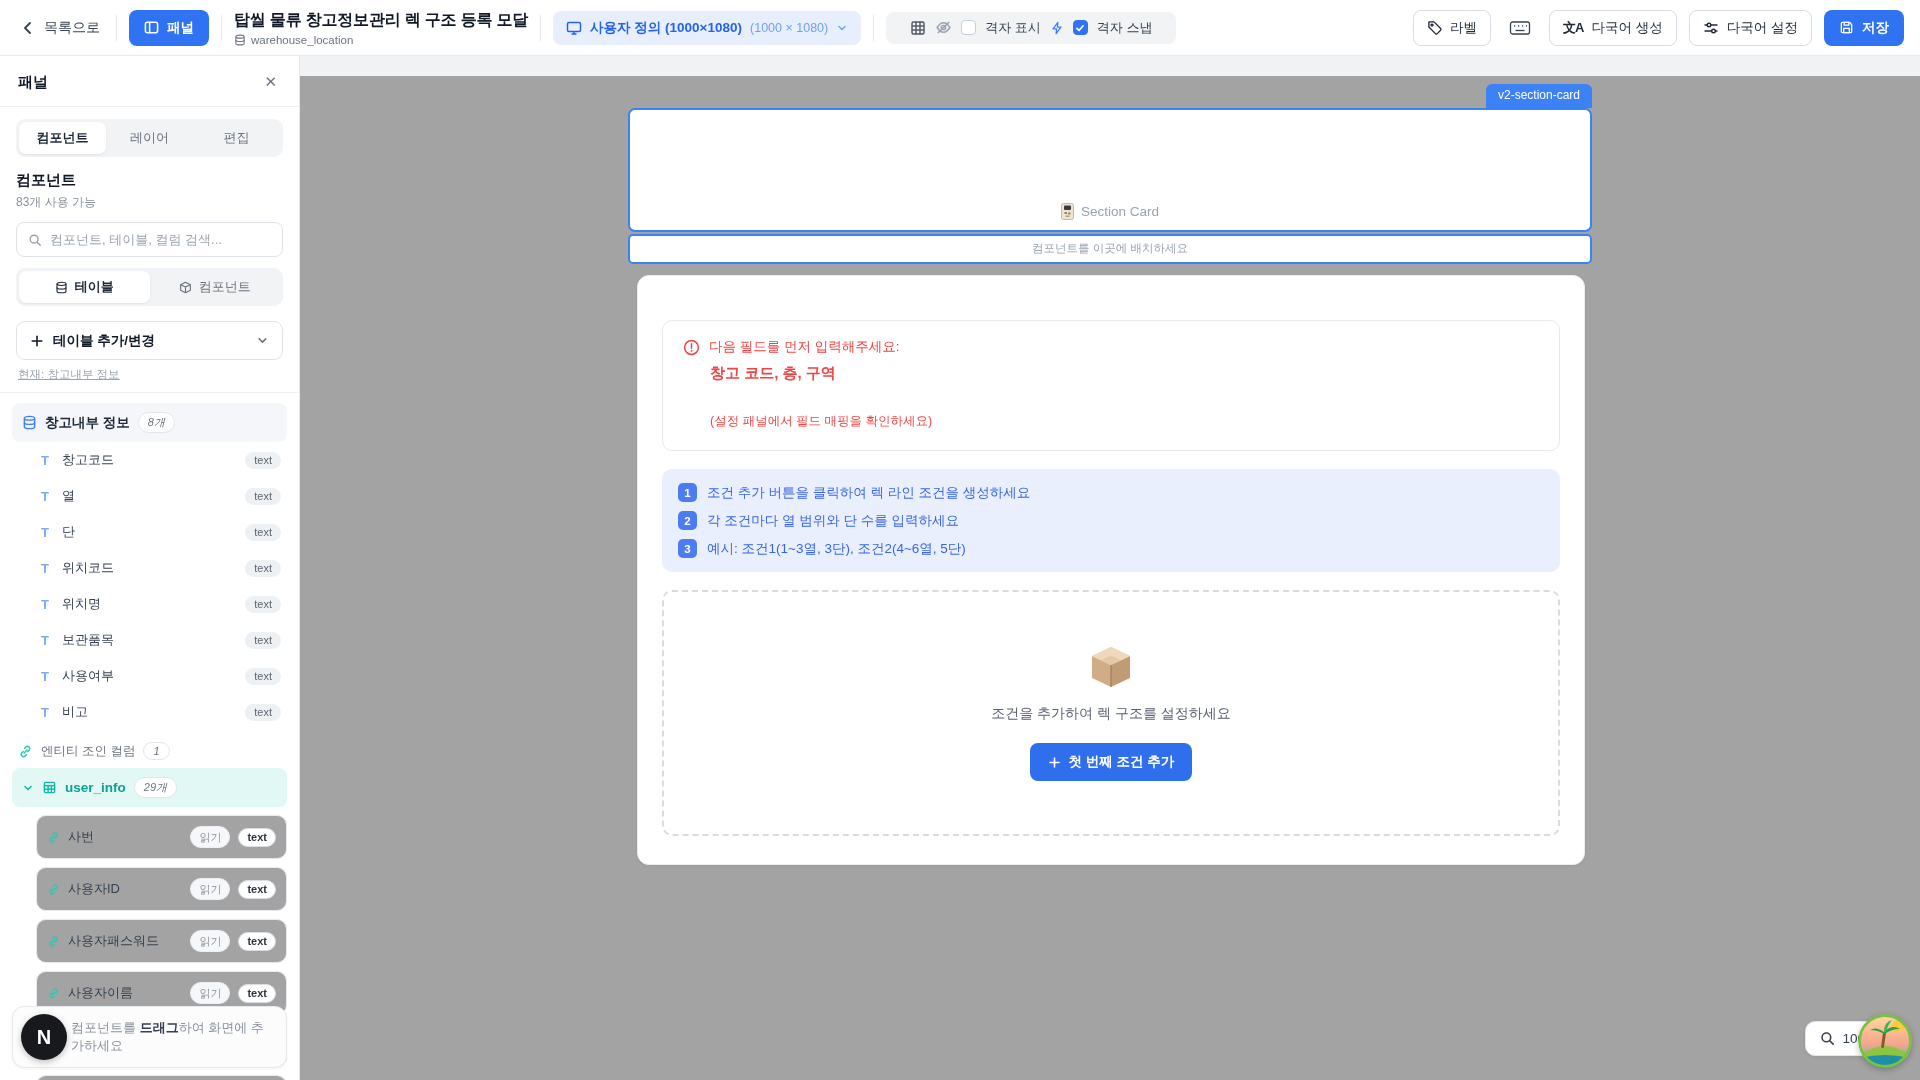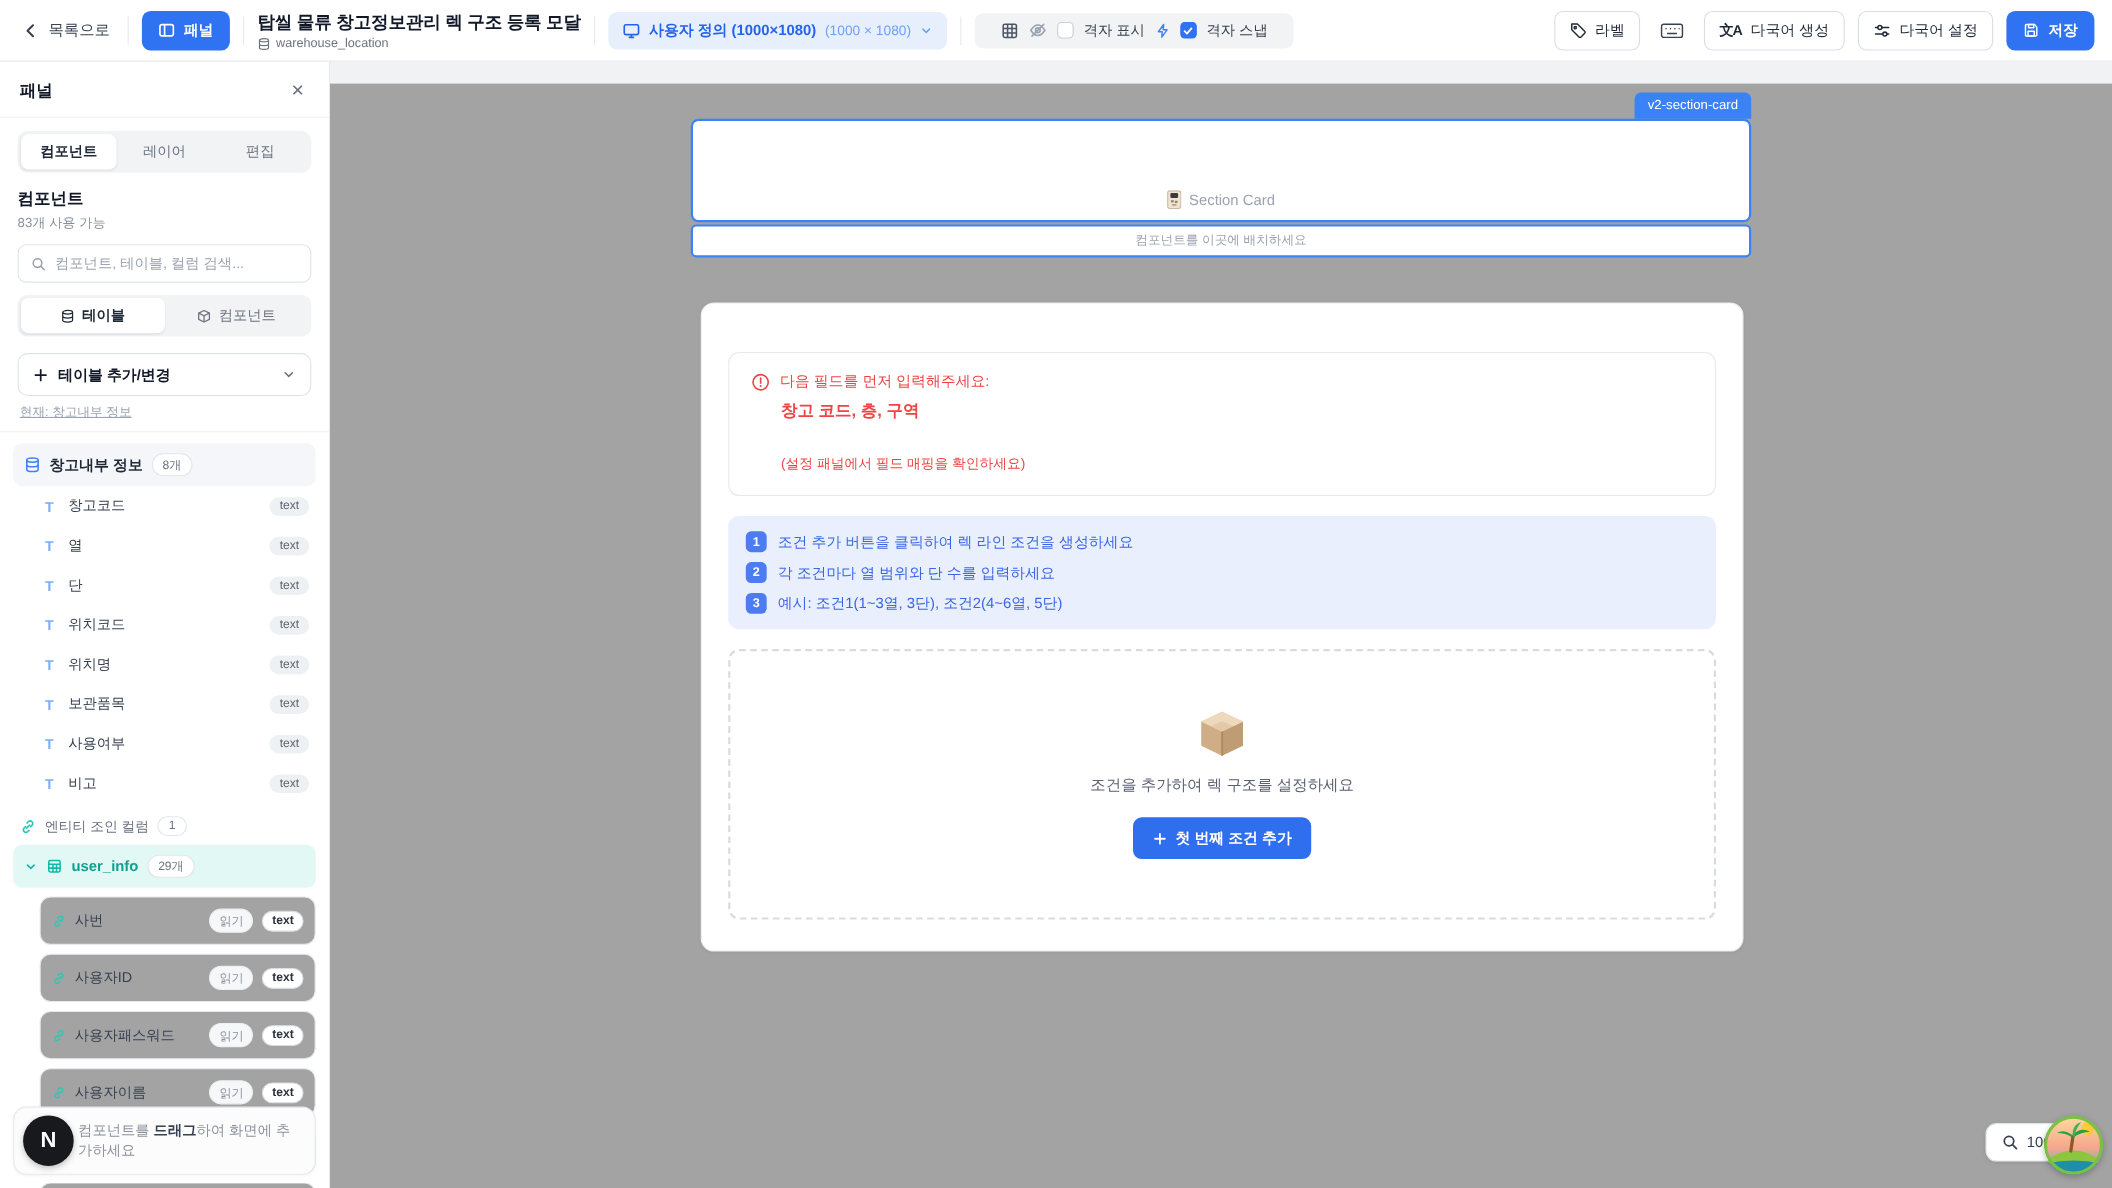--- a/index.html
+++ b/index.html
@@ -42,21 +42,21 @@
   .search-box { margin-top:11px; display:flex; align-items:center; gap:8px; border:1px solid #dfe3e9; border-radius:8px; padding:0 11px; height:35px; }
   .search-box input { border:none; outline:none; flex:1; font-size:13px; color:#374151; font-family:inherit; background:transparent; }
   .search-box input::placeholder { color:#9aa3af; }
   .src-tabs { margin-top:11px; }
   .add-table-btn { margin:15px 16px 0; display:flex; align-items:center; gap:9px; border:1px solid #dfe3e9; border-radius:9px; height:39px; padding:0 13px; font-size:13.5px; font-weight:600; color:#111827; background:#fff; }
   .add-table-btn .chev { margin-left:auto; color:#6b7280; }
   .current-table { padding:7px 18px 10px; font-size:11.5px; color:#9aa3af; border-bottom:1px solid #eef0f3;text-decoration:underline; }
   .sb-list { flex:1; overflow:hidden; padding:10px 12px 0; }
   .group-head { display:flex; align-items:center; gap:8px; background:#f4f6f9; border-radius:8px; padding:9px 10px; }
   .group-head .gname { font-size:13.5px; font-weight:700; color:#1f2937; }
-  .pill { font-size:11px; color:#6b7280; background:#fff; border:1px solid #e2e5ea; border-radius:999px; padding:2px 9px; }
+  .pill { font-size:11px; color:#6b7280; background:#fff; border:1px solid #e2e5ea; border-radius:999px; padding:2px 9px;font-style:italic; }
   .field-row { display:flex; align-items:center; gap:10px; padding:9px 6px 9px 26px; }
   .t-icon { color:#7aaef8; font-weight:700; font-size:13px; width:14px; text-align:center; }
   .field-row .fname { font-size:13px; color:#374151; flex:1; }
   .type-badge { font-size:11px; color:#5f6670; background:#eef1f4; border-radius:999px; padding:2.5px 9px; }
   .join-head { display:flex; align-items:center; gap:8px; padding:12px 6px 8px; }
   .join-head .jtitle { font-size:12.5px; color:#6b7280; }
   .entity-row { display:flex; align-items:center; gap:8px; background:#e2f8f4; border-radius:8px; padding:9px 10px; }
   .entity-row .ename { font-size:13.5px; font-weight:700; color:#0ea092; }
   .join-card { display:flex; align-items:center; gap:8px; border:1px solid #e6e9ee; border-radius:10px; background:#a3a3a3; padding:10px 10px; margin:8px 0 0 24px; }
   .join-card .jname { font-size:13px; color:#374151; flex:1; white-space:nowrap; }
@@ -64,21 +64,21 @@
   .type-badge2 { font-size:11px; font-weight:700; color:#2d3440; background:#fff; border:1px solid #d9dde3; border-radius:999px; padding:2.5px 8px; }
   .join-card.partial { height:11px; overflow:hidden; border-bottom:none; border-radius:10px 10px 0 0; }
   .tip-bar { position:absolute; left:12px; right:12px; bottom:12px; border:1px solid #e6e9ee; background:#fcfcfd; border-radius:12px; padding:12px 12px 12px 58px; font-size:13px; color:#8a919c; box-shadow:0 1px 3px rgba(20,30,50,.05); }
   .tip-bar b { color:#374151; }
   .n-badge { position:absolute; left:8px; top:50%; transform:translateY(-50%); width:46px; height:46px; border-radius:50%; background:#17191d; color:#fff; font-size:20px; font-weight:700; display:flex; align-items:center; justify-content:center; box-shadow:0 2px 6px rgba(0,0,0,.25); }
 
   
   .canvas { position:absolute; top:56px; left:300px; right:0; bottom:0; background:#a3a3a3;margin-top:20px; }
   .section-wrap { position:absolute; left:328px; top:32px; width:964px; }
   .section-tag { position:absolute; right:0; top:-24px; background:#3b82f6; color:#fff; font-size:12px; padding:4px 12px 6px; border-radius:6px 6px 0 0; }
-  .section-card-main { height:94px; background:#fff; border:2.5px solid #3b82f6; border-radius:7px; position:relative; }
+  .section-card-main { height:124px; background:#fff; border:2.5px solid #3b82f6; border-radius:7px; position:relative; }
   .section-label { position:absolute; left:0; right:0; bottom:10px; display:flex; align-items:center; justify-content:center; gap:7px; color:#9aa3af; font-size:13.5px; }
   .section-card-footer { margin-top:2px; background:#fff; border:2px solid #3b82f6; border-radius:5px; text-align:center; font-size:11.5px; color:#9aa3af; padding:5px 12px 6px; }
 
   .rack-card { position:absolute; left:337px; top:199px; width:948px; background:#fff; border:1px solid #eceef1; border-radius:12px; box-shadow:0 1px 3px rgba(20,30,50,.05); padding:24px 24px 28px; }
   .rack-head { display:flex; align-items:center; }
   .accent { width:4px; height:18px; border-radius:2px; background:linear-gradient(180deg,#2fd0a4,#3b82f6); margin-right:9px; }
   .rack-title { font-size:15.5px; font-weight:700; color:#111827; flex:1; }
   .alert-box { margin-top:20px; border:1px solid #e6e9ee; border-radius:10px; padding:17px 20px 20px; }
   .alert-line1 { display:flex; align-items:center; gap:9px; font-size:13.5px; color:#ef4444; }
   .alert-fields { margin:8px 0 0 27px; font-size:15px; font-weight:700; color:#ef4444; }

